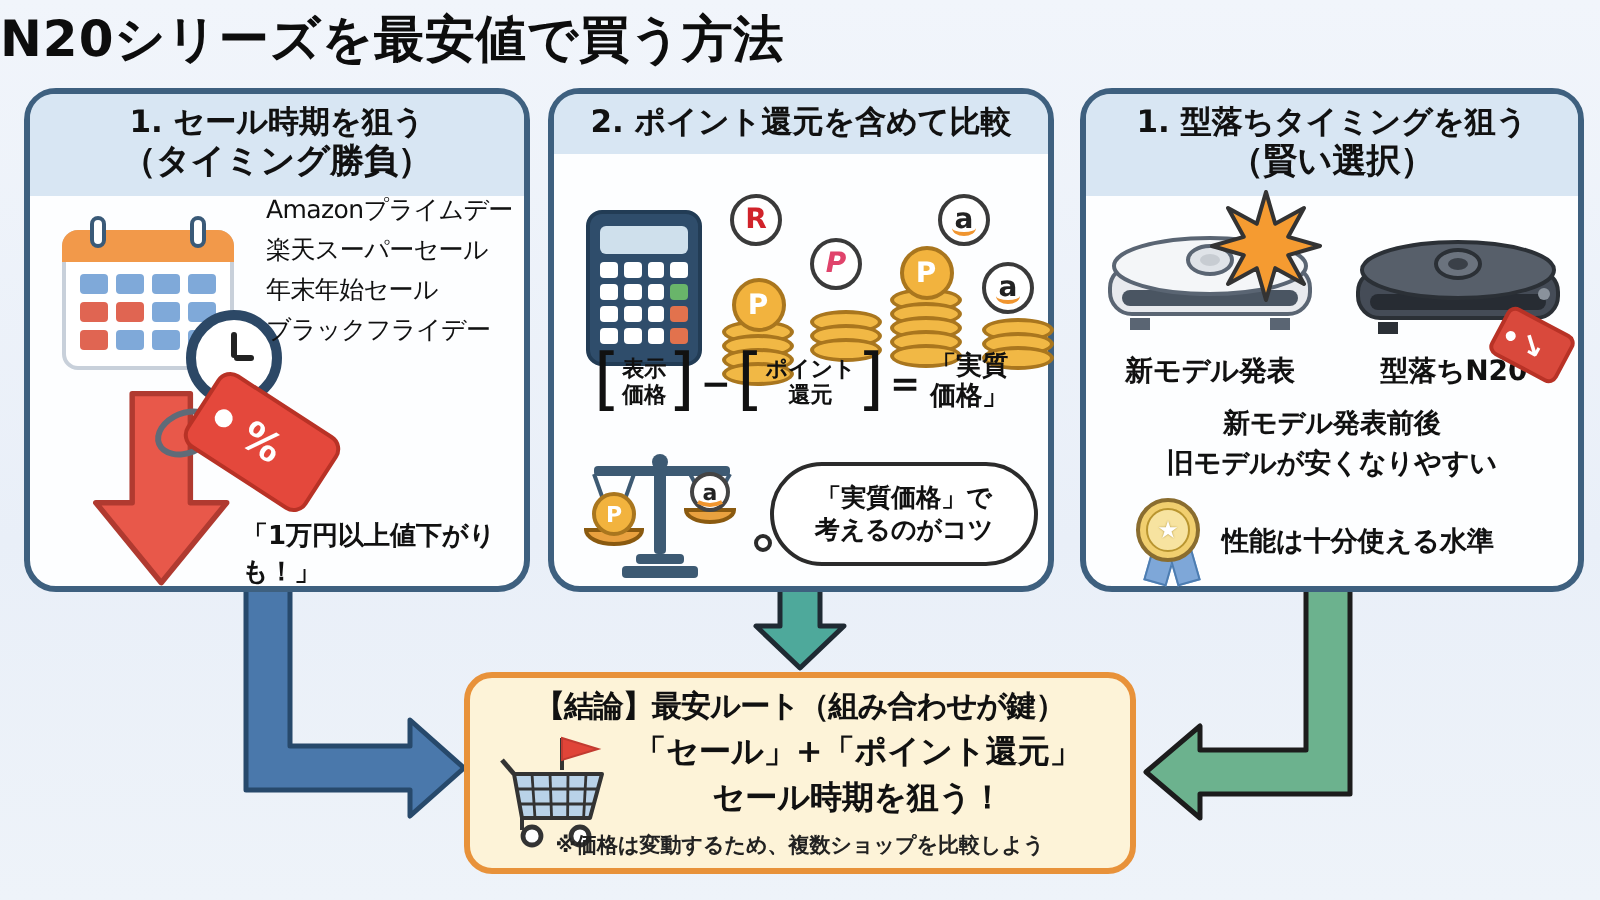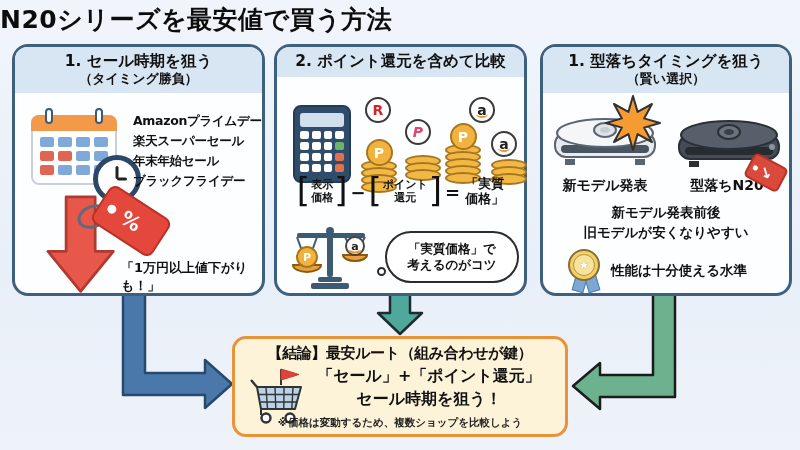--- a/index.html
+++ b/index.html
@@ -10,43 +10,43 @@
     font-size:25px;font-weight:800;letter-spacing:.5px;color:#0d0d0d;}
 
   
   .panel{position:absolute;top:44px;height:252px;background:#fdfeff;
     border:3px solid #3e607f;border-radius:16px;box-sizing:border-box;z-index:2;}
   .p1{left:12px;width:253px}
   .p2{left:274px;width:253px}
   .p3{left:540px;width:252px}
   .panel-header{background:#d8e6f3;border-radius:12px 12px 0 0;padding:5px 2px 6px;text-align:center;}
   .panel-title{font-size:15.5px;font-weight:800;line-height:1.25;}
-  .panel-sub{font-size:13px;font-weight:800;line-height:1.2;}
+  .panel-sub{font-size:17px;font-weight:800;line-height:1.2;}
 
   
   .cal-wrap{position:absolute;left:16px;top:62px;width:104px;height:86px;}
   .calendar{position:absolute;left:0;top:6px;width:86px;height:70px;background:#fff;
     border:2px solid #c8d0da;border-radius:8px;box-sizing:border-box;overflow:visible;}
   .cal-top{position:absolute;left:-2px;top:-2px;right:-2px;height:16px;background:#f2994a;
     border-radius:8px 8px 0 0;}
   .peg{position:absolute;top:-9px;width:8px;height:16px;background:#fff;
     border:2px solid #3a5a78;border-radius:4px;box-sizing:border-box;}
   .peg.l{left:12px}.peg.r{right:12px}
   .cal-grid{position:absolute;left:7px;top:20px;display:grid;
     grid-template-columns:repeat(4,14px);gap:4px;}
   .cell{width:14px;height:10px;border-radius:2px;}
   .c-b{background:#7fa9d9}.c-r{background:#e06552}
   .clock{position:absolute;right:-6px;bottom:-8px;width:48px;height:48px;border-radius:50%;
     background:#fff;border:5px solid #2c4866;box-sizing:border-box;}
   .clock .h-min{position:absolute;left:50%;top:50%;width:3px;height:13px;background:#222;
     transform:translate(-50%,-100%);border-radius:2px;}
   .clock .h-hr{position:absolute;left:50%;top:50%;width:10px;height:3px;background:#222;
     transform:translate(0,-50%);border-radius:2px;}
-  .sale-list{position:absolute;left:118px;top:64px;width:132px;
-    font-size:12.5px;font-weight:700;line-height:1.6;letter-spacing:-.3px;}
+  .sale-list{position:absolute;left:118px;top:48px;width:132px;
+    font-size:12.5px;font-weight:400;line-height:1.6;letter-spacing:-.3px;}
   .sale-list span{display:block;}
   .big-down-arrow{position:absolute;left:12px;top:148px;width:100px;height:100px;}
   .tag-string{position:absolute;left:62px;top:158px;width:26px;height:17px;border:3px solid #5f6b78;
     border-radius:50%;transform:rotate(-22deg);}
   .price-tag{position:absolute;left:80px;top:152px;width:72px;height:44px;background:#e4483c;
     border:2px solid #b83226;border-radius:8px;transform:rotate(33deg);box-sizing:border-box;}
   .tag-hole{position:absolute;left:7px;top:16px;width:9px;height:9px;border-radius:50%;background:#fff;}
   .tag-pct{position:absolute;left:24px;top:8px;color:#fff;font-size:20px;font-weight:800;}
   .highlight1{position:absolute;left:106px;top:212px;width:142px;font-size:13px;font-weight:800;}
 

